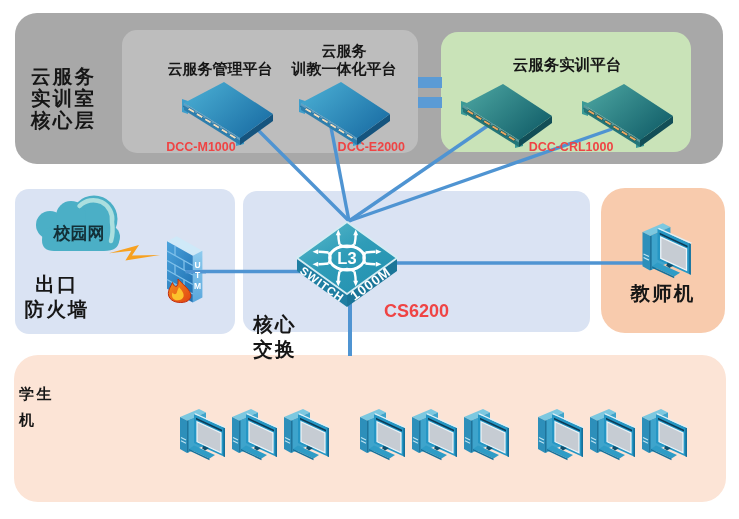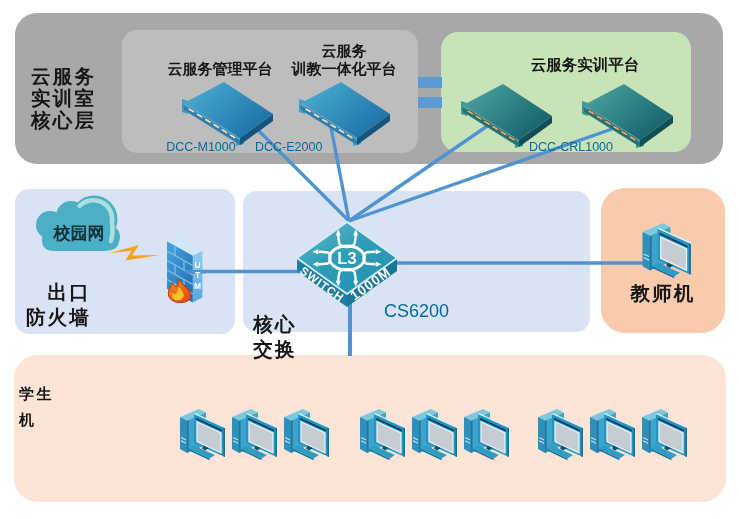--- a/index.html
+++ b/index.html
@@ -10,21 +10,21 @@
 #outerGray{left:15px;top:13px;width:708px;height:151px;background:#a8a8a8;border-radius:22px;}
 #innerGray{left:122px;top:30px;width:296px;height:123px;background:#bdbdbd;border-radius:15px;}
 #greenBox{left:441px;top:32px;width:250px;height:120px;background:#c9e3b8;border-radius:17px;}
 #leftBlue{left:15px;top:189px;width:220px;height:145px;background:#dae3f3;border-radius:14px;}
 #midBlue{left:243px;top:191px;width:347px;height:141px;background:#dae3f3;border-radius:14px;}
 #teacherBox{left:601px;top:188px;width:124px;height:145px;background:#f8cbad;border-radius:24px;}
 #studentBox{left:14px;top:355px;width:712px;height:147px;background:#fce4d6;border-radius:24px;}
 .zh{color:#161616;}
 .big{font-size:19.5px;line-height:24px;font-weight:600;letter-spacing:2.2px;}
 .mid{font-size:15px;line-height:18px;font-weight:600;}
-.lbl{font-size:12.5px;color:#0369a1;font-family:"Liberation Sans",sans-serif;}
+.lbl{font-size:12.5px;color:#ef4444;font-family:"Liberation Sans",sans-serif;font-weight:bold;}
 svg{position:absolute;overflow:visible;}
 </style>
 </head>
 <body>
 <div class="box" id="outerGray"></div>
 <div class="box" id="innerGray"></div>
 <div class="box" id="greenBox"></div>
 <div class="box" id="leftBlue"></div>
 <div class="box" id="midBlue"></div>
 <div class="box" id="teacherBox"></div>
@@ -39,31 +39,31 @@
     <line x1="349" y1="221" x2="330" y2="122"></line>
     <line x1="349" y1="221" x2="496" y2="120"></line>
     <line x1="349" y1="221" x2="612" y2="129"></line>
     <line x1="186" y1="271.5" x2="330" y2="271.5"></line>
     <line x1="380" y1="263" x2="649" y2="263"></line>
   </g>
   <line x1="350" y1="298" x2="350" y2="356" stroke="#4f94d2" stroke-width="4"></line>
 </svg>
 
 <div class="abs zh big" style="left:31px;top:65px;width:110px;line-height:22px;">云服务<br>实训室<br>核心层</div>
-<div class="abs zh big" style="left:23px;top:280px;width:68px;line-height:24.5px;text-align:right;">出口<br>防火墙</div>
+<div class="abs zh big" style="left:23px;top:272px;width:68px;line-height:24.5px;text-align:center;">出口<br>防火墙</div>
 <div class="abs zh big" style="left:250px;top:275px;width:50px;line-height:25px;text-align:center;margin-top:37px;">核心<br>交换</div>
 <div class="abs zh big" style="left:601px;top:281px;width:124px;text-align:center;">教师机</div>
 <div class="abs zh big" style="left:19px;top:381px;width:88px;text-align:left;line-height:26px;font-size:15px;letter-spacing:2.6px;">学生<br>机</div>
 
 <div class="abs zh mid" style="left:122px;top:59.5px;width:196px;text-align:center;">云服务管理平台</div>
 <div class="abs zh mid" style="left:264px;top:41.5px;width:160px;text-align:center;">云服务<br>训教一体化平台</div>
-<div class="abs zh mid" style="left:442px;top:56px;width:250px;text-align:center;font-size:15.5px;margin-left:18px;">云服务实训平台</div>
+<div class="abs zh mid" style="left:442px;top:56px;width:250px;text-align:center;font-size:15.5px;">云服务实训平台</div>
 
 <div class="abs lbl" style="left:121px;top:140px;width:160px;text-align:center;">DCC-M1000</div>
-<div class="abs lbl" style="left:255px;top:140px;width:150px;text-align:left;">DCC-E2000</div>
+<div class="abs lbl" style="left:255px;top:140px;width:150px;text-align:right;">DCC-E2000</div>
 <div class="abs lbl" style="left:496px;top:140px;width:150px;text-align:center;">DCC-CRL1000</div>
 <div class="abs lbl" style="left:384px;top:301px;width:80px;font-size:18px;">CS6200</div>
 
 <svg id="srvM" width="92" height="62" style="left:183px;top:82px;" viewBox="0 0 92 62">
     <defs>
       <linearGradient id="gblue" x1="0" y1="0" x2="1" y2="0.7">
         <stop offset="0" stop-color="#4db2d6"></stop>
         <stop offset="1" stop-color="#1c70a6"></stop>
       </linearGradient>
     </defs>

